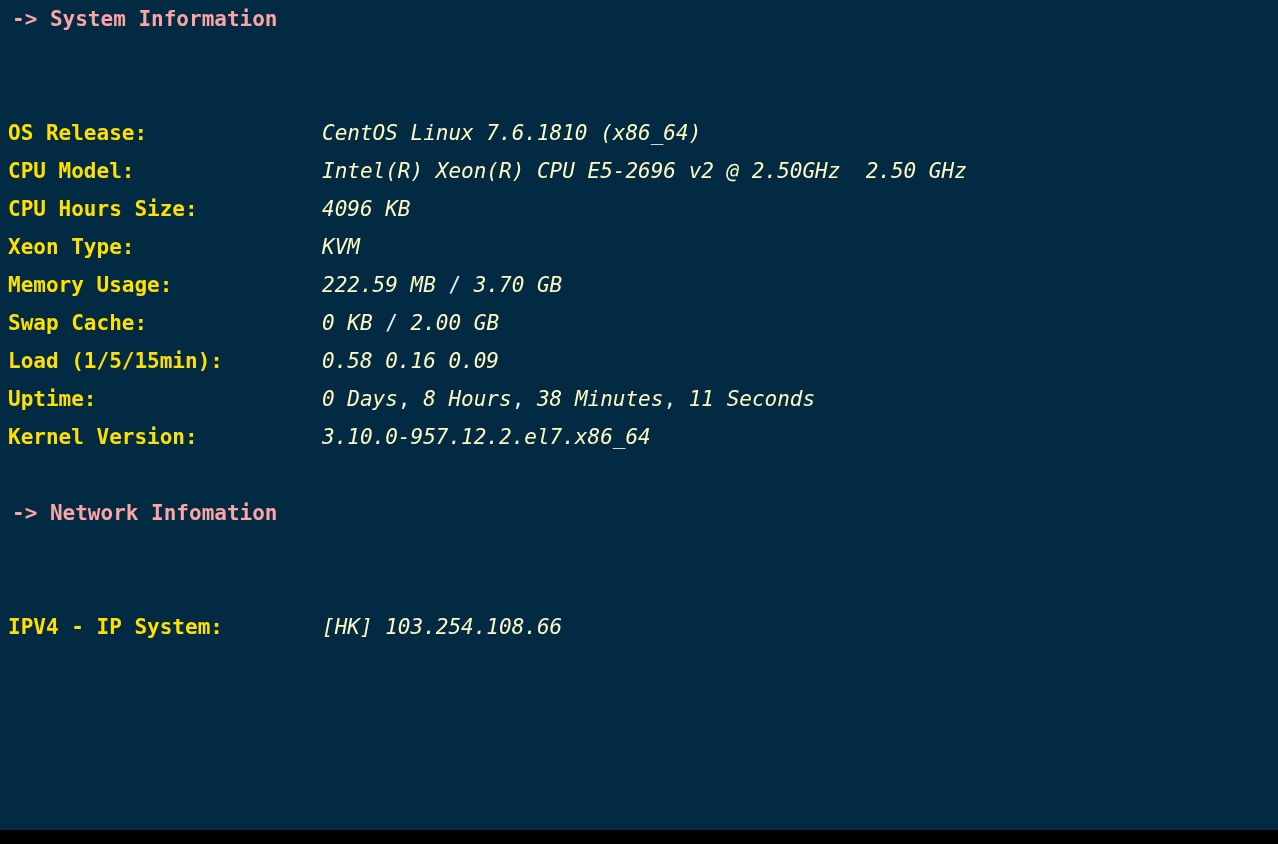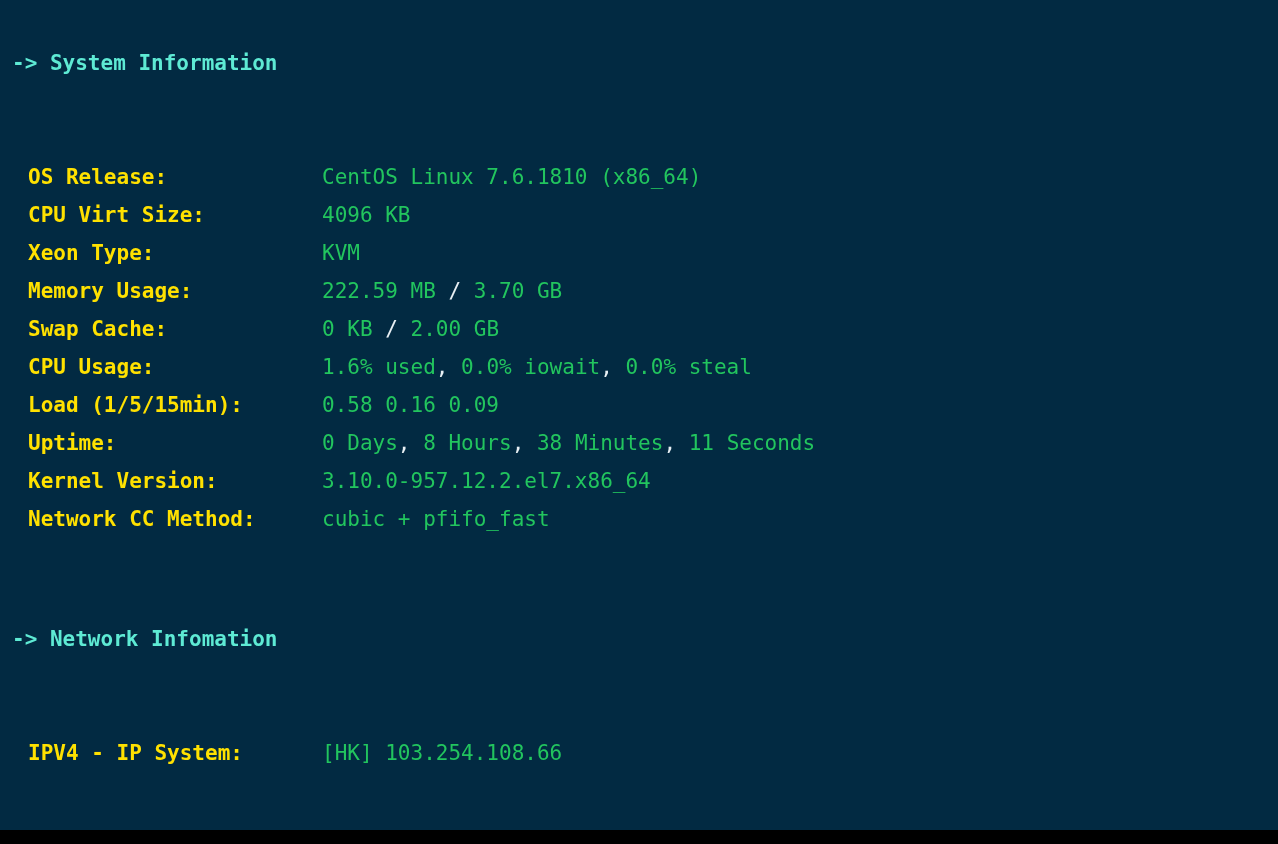--- a/index.html
+++ b/index.html
@@ -31,38 +31,38 @@
     letter-spacing: 0px;
     display: block;
   }
   .line.blank {
     height: 38px;
   }
   .pad {
     padding-left: 12px;
   }
   .heading {
-    color: #5eead4;
+    color: #fca5a5;
     font-weight: bold;
-    margin-top: 44px;
   }
   .label {
     color: #ffe100;
     font-weight: bold;
     display: inline-block;
     width: 322px;
-    padding-left: 28px;
+    padding-left: 8px;
     box-sizing: border-box;
     white-space: pre;
     vertical-align: top;
   }
   .value {
-    color: #22c55e;
+    color: #fef9c3;
     white-space: pre;
     vertical-align: top;
+    font-style: italic;
   }
   .sep {
     color: #e8f0f4;
   }
   .num {
     color: #e8f0f4;
   }
   .bottombar {
     width: 1278px;
     height: 14px;
@@ -74,41 +74,40 @@
 
 <div id="terminal">
 
   <div class="line pad heading">-&gt; System Information</div>
 
   <div class="line blank"></div>
   <div class="line blank"></div>
 
   <div class="line"><span class="label">OS Release:</span><span class="value">CentOS Linux 7.6.1810 (x86_64)</span></div>
 
+  <div class="line"><span class="label">CPU Model:</span><span class="value">Intel(R) Xeon(R) CPU E5-2696 v2 @ 2.50GHz  2.50 GHz</span></div>
 
-  <div class="line"><span class="label">CPU Virt Size:</span><span class="value">4096 KB</span></div>
+  <div class="line"><span class="label">CPU Hours Size:</span><span class="value">4096 KB</span></div>
 
 
   <div class="line"><span class="label">Xeon Type:</span><span class="value">KVM</span></div>
 
   <div class="line"><span class="label">Memory Usage:</span><span class="value">222.59 MB </span><span class="sep">/</span><span class="value"> 3.70 GB</span></div>
 
   <div class="line"><span class="label">Swap Cache:</span><span class="value">0 KB </span><span class="sep">/</span><span class="value"> 2.00 GB</span></div>
 
 
 
-  <div class="line"><span class="label">CPU Usage:</span><span class="value">1.6% used</span><span class="sep">,</span><span class="value"> 0.0% iowait</span><span class="sep">,</span><span class="value"> 0.0% steal</span></div>
 
   <div class="line"><span class="label">Load (1/5/15min):</span><span class="value">0.58 0.16 0.09</span></div>
 
   <div class="line"><span class="label">Uptime:</span><span class="value">0 Days</span><span class="sep">,</span><span class="value"> 8 Hours</span><span class="sep">,</span><span class="value"> 38 Minutes</span><span class="sep">,</span><span class="value"> 11 Seconds</span></div>
 
   <div class="line"><span class="label">Kernel Version:</span><span class="value">3.10.0-957.12.2.el7.x86_64</span></div>
 
-  <div class="line"><span class="label">Network CC Method:</span><span class="value">cubic + pfifo_fast</span></div>
 
   <div class="line blank"></div>
 
   <div class="line pad heading">-&gt; Network Infomation</div>
 
   <div class="line blank"></div>
   <div class="line blank"></div>
 
   <div class="line"><span class="label">IPV4 - IP System:</span><span class="value">[HK] 103.254.108.66</span></div>
 

